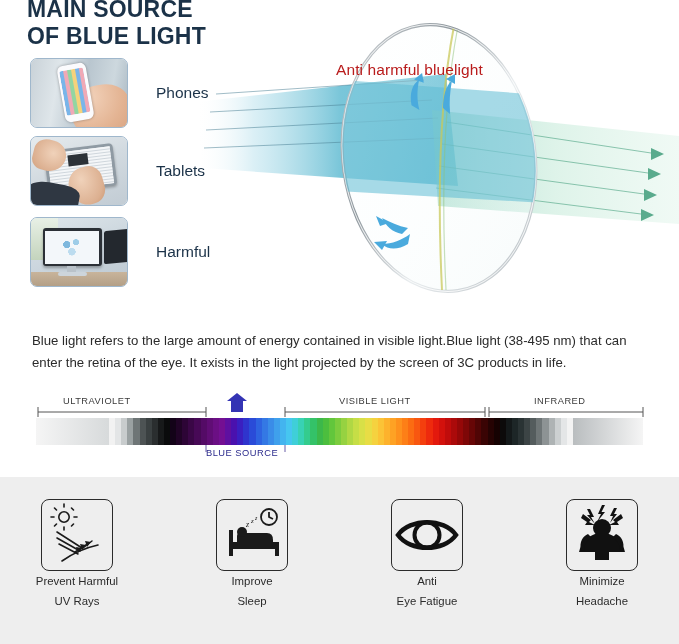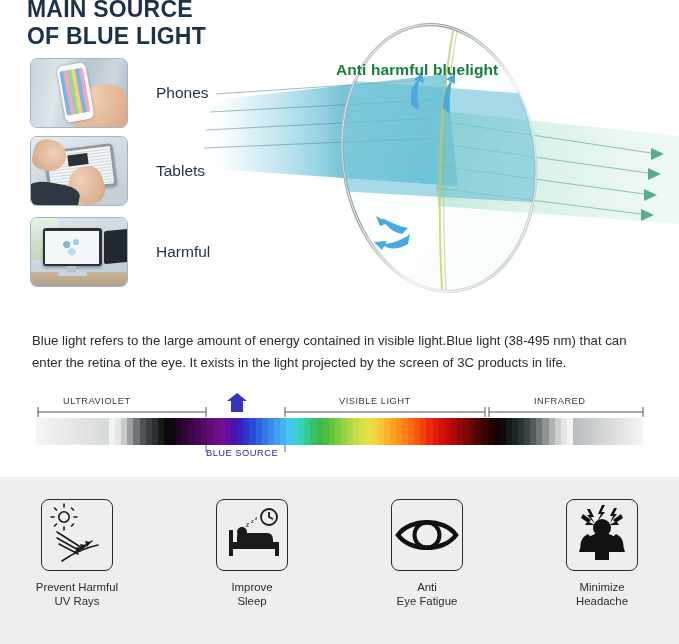--- a/index.html
+++ b/index.html
@@ -100,21 +100,21 @@
   .ph-mon .stand{position:absolute;left:38%;top:70%;width:9%;height:12%;background:#b9c2c9;}
   .ph-mon .base{position:absolute;left:28%;top:80%;width:30%;height:5%;background:#cdd5db;border-radius:3px;}
   .ph-mon .lap{position:absolute;right:-2%;top:18%;width:26%;height:48%;background:#23282e;border-radius:2px;transform:skewY(-6deg);}
   .ph-mon .desk{position:absolute;left:0;bottom:0;width:100%;height:20%;background:linear-gradient(180deg,#c8b49b,#b39f86);}
 
   
   .scene{position:absolute;left:196px;top:18px;width:483px;height:292px;}
   .scene svg{display:block;}
   .anti-label{
     position:absolute;left:140px;top:43px;
-    font-size:15.5px;color:#15803d;font-weight:700;white-space:nowrap;
+    font-size:15.5px;color:#b91c1c;font-weight:400;white-space:nowrap;
     letter-spacing:.1px;
   }
 
   
   .para{
     position:absolute;left:32px;top:330px;width:620px;
     font-size:13.2px;line-height:22px;color:#2b2b2b;
   }
 
   
@@ -143,21 +143,21 @@
     position:absolute;left:0;top:477px;width:679px;height:167px;
     background:#eeeeee;
   }
   .ben{position:absolute;top:22px;width:110px;text-align:center;}
   .ben .box{
     width:70px;height:70px;margin:0 auto;
     border:1.3px solid #2b2b2b;border-radius:8px;
     background:#eeeeee;position:relative;
   }
   .ben .cap{
-    margin-top:9px;font-size:11.4px;line-height:14px;color:#2b2b2b;
+    font-size:11.4px;line-height:20px;color:#2b2b2b;
     white-space:pre-line;
   }
 </style>
 </head>
 <body>
 
 <div class="stage">
 
   <div class="title">MAIN SOURCE
 OF BLUE LIGHT</div>

